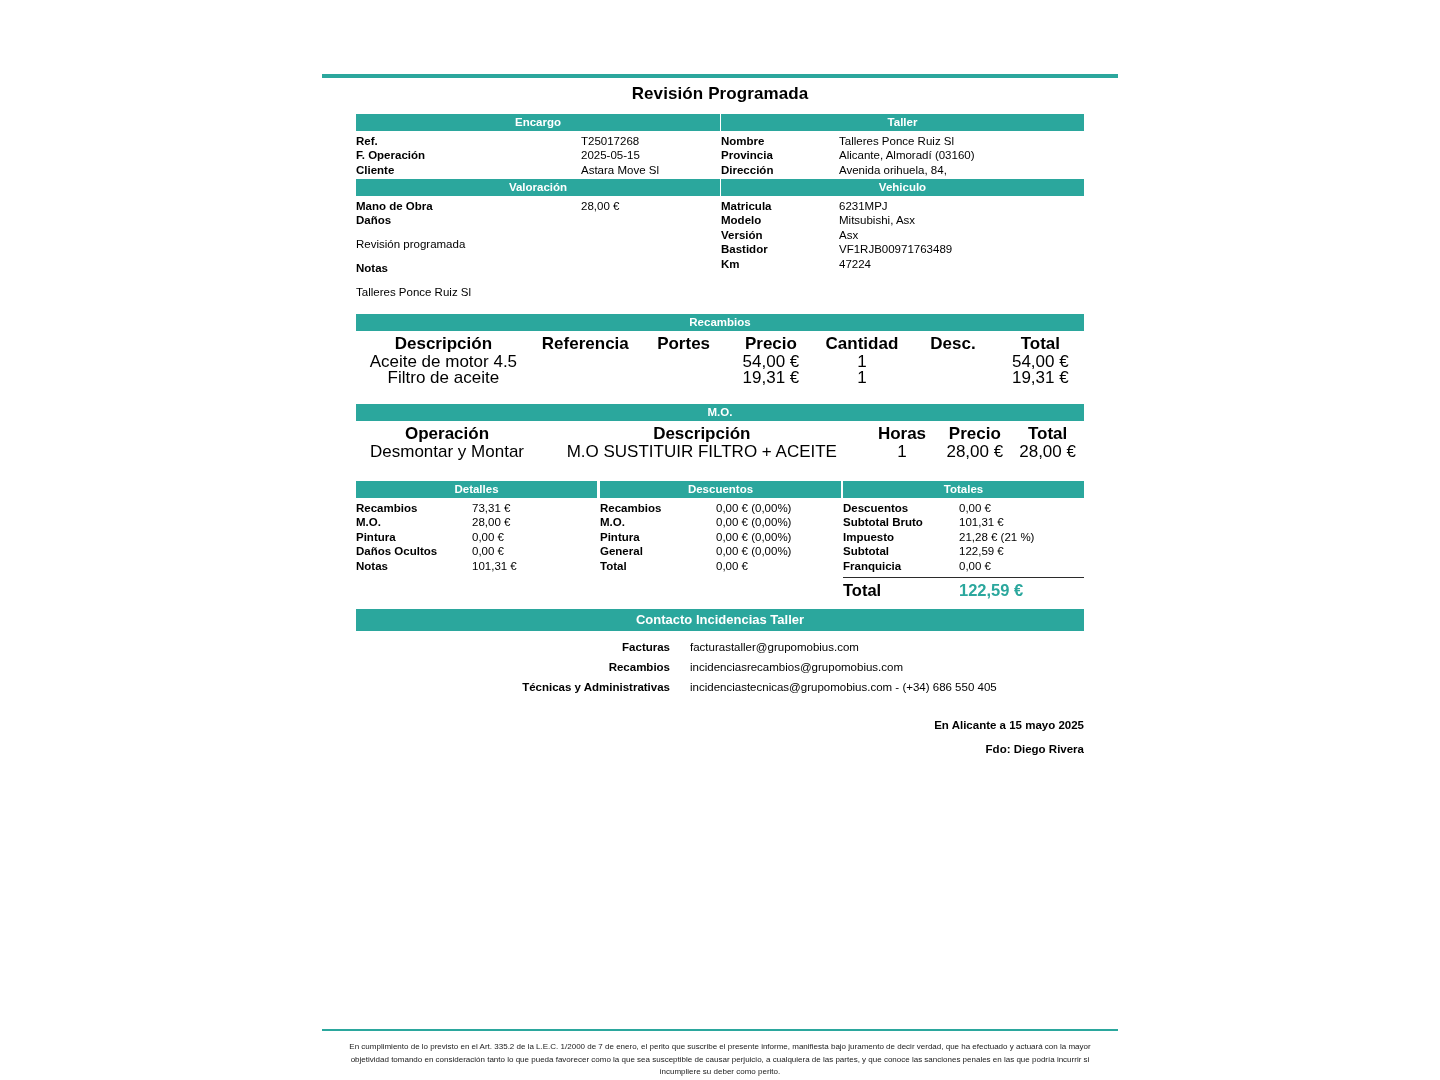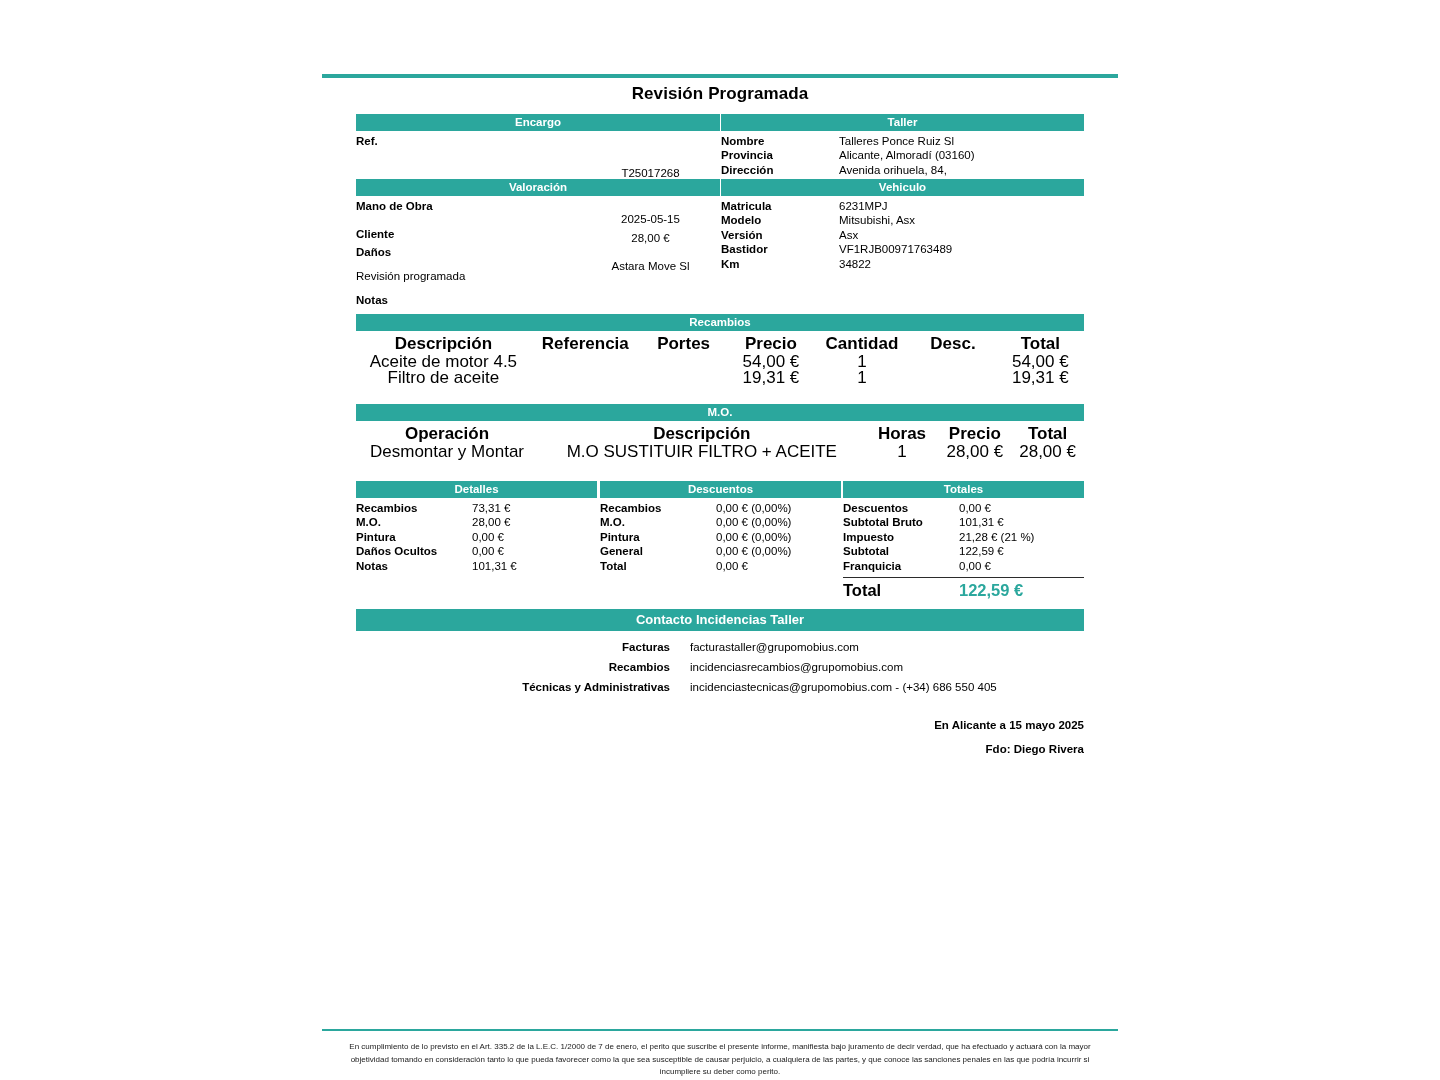--- a/index.html
+++ b/index.html
@@ -96,23 +96,22 @@
     width: 118px;
     flex: 0 0 118px;
     white-space: nowrap;
   }
   .kv-v {
     flex: 1 1 auto;
     white-space: nowrap;
   }
   .kv-v-right {
     flex: 1 1 auto;
-    text-align: center;
+    text-align: left;
     padding-left: 107px;
-    margin-top: 32px;
   }
   .kv-note {
     padding-top: 9px;
     line-height: 14.4px;
   }
   .kv-sub {
     font-weight: bold;
     padding-top: 10px;
     line-height: 14.4px;
   }
@@ -323,21 +322,21 @@
       <div class="kv-row">
         <span class="kv-k">Versión</span>
         <span class="kv-v">Asx</span>
       </div>
       <div class="kv-row">
         <span class="kv-k">Bastidor</span>
         <span class="kv-v">VF1RJB00971763489</span>
       </div>
       <div class="kv-row">
         <span class="kv-k">Km</span>
-        <span class="kv-v">34822</span>
+        <span class="kv-v">47224</span>
       </div>
     </div>
   </div>
 
   <div class="tbl tbl-recambios">
     <div class="bar">Recambios</div>
     <table class="data">
       <thead>
         <tr>
           <th style="width:24%">Descripción</th>

